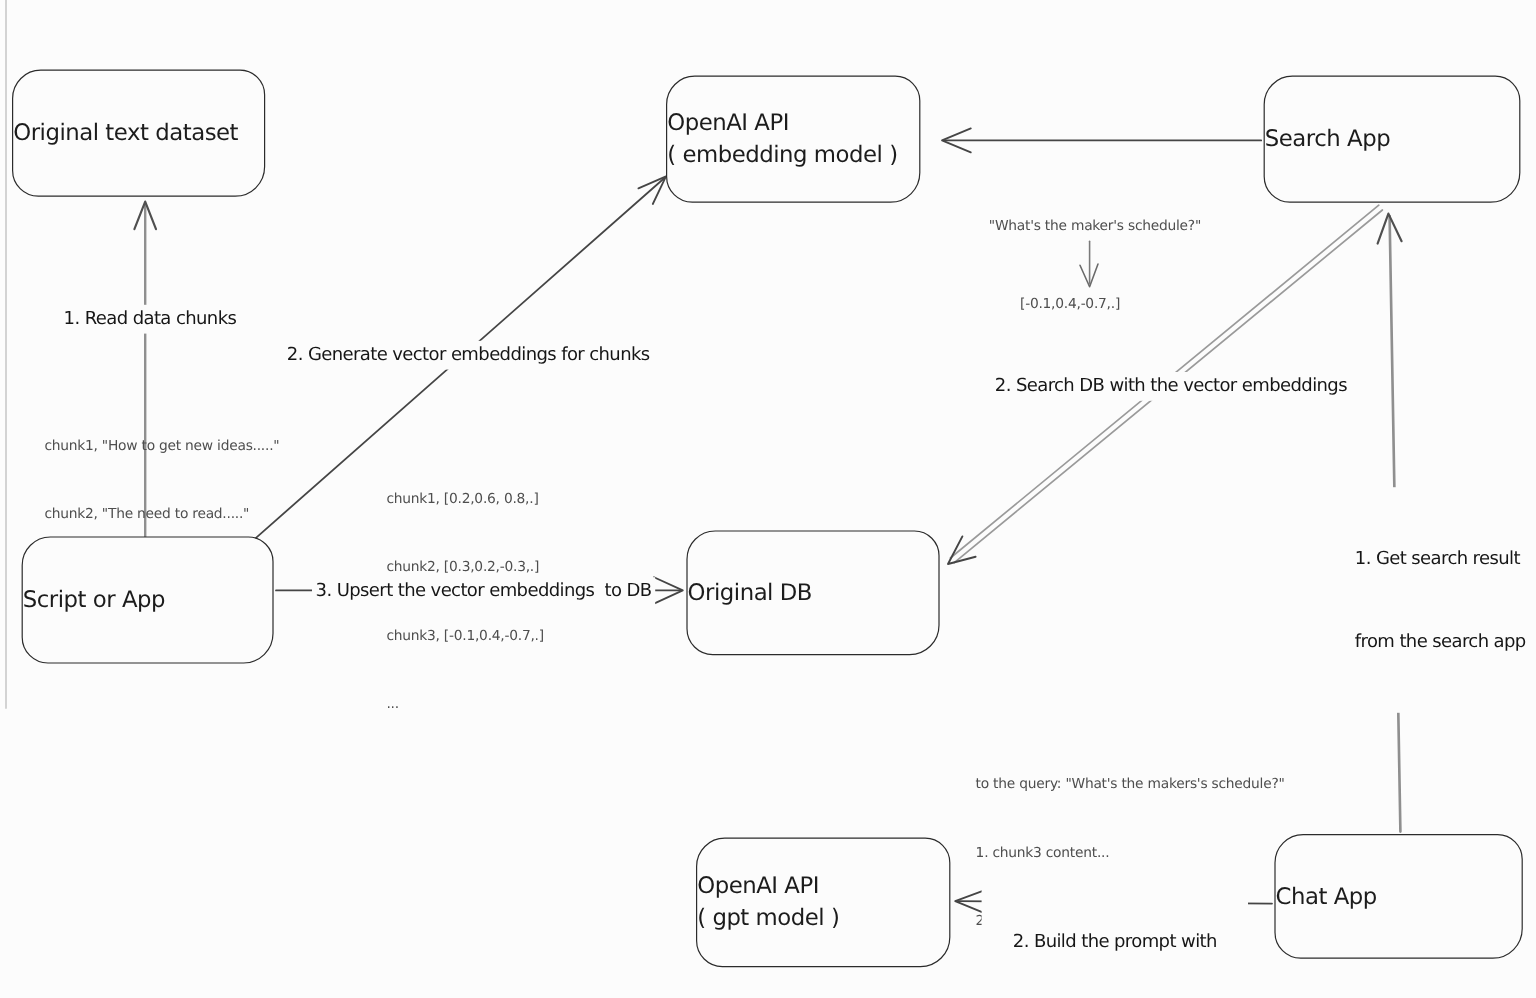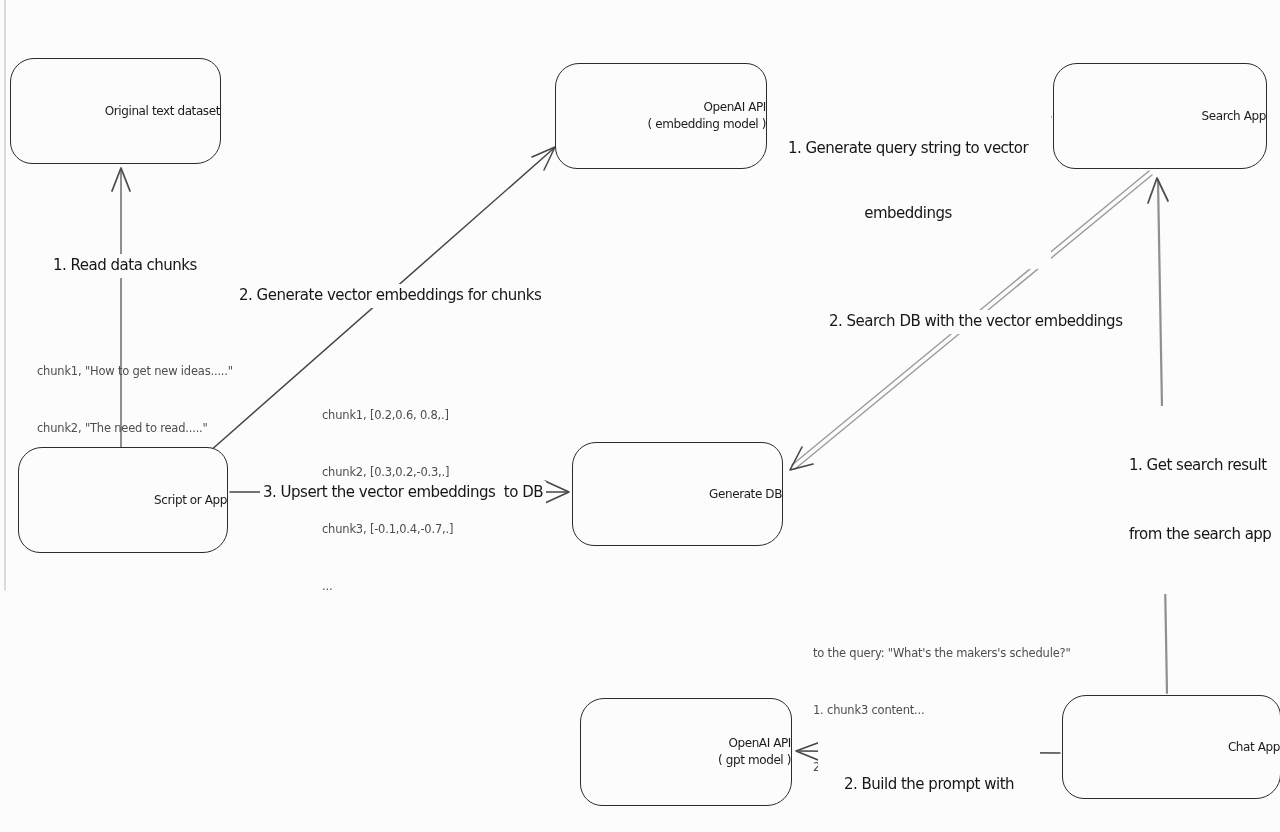--- a/index.html
+++ b/index.html
@@ -12,32 +12,32 @@
   }
   #canvas{position:relative;width:1280px;height:832px;}
   #connector-layer{position:absolute;left:0;top:0;width:1280px;height:832px;}
 
   
   .node{
     position:absolute;
     border:1.7px solid #2b2b2b;
     border-radius:24px 21px 25px 22px;
     background:#fcfcfc;
-    display:flex;flex-direction:column;align-items:flex-end;justify-content:center;
+    display:flex;flex-direction:column;align-items:flex-start;justify-content:center;
     text-align:center;
-    font-size:12px;letter-spacing:-0.4px;line-height:1.4;
+    font-size:19px;letter-spacing:-0.4px;line-height:1.4;
     color:#1c1c1c;
   }
   #n-original{left:10px;top:58px;width:209px;height:104px;}
   #n-embedding{left:555px;top:63px;width:210px;height:104px;}
   #n-search{left:1053px;top:63px;width:212px;height:104px;}
   #n-script{left:18px;top:447px;width:208px;height:104px;}
   #n-postgres{left:572px;top:442px;width:209px;height:102px;}
   #n-gpt{left:580px;top:698px;width:210px;height:106px;}
-  #n-chat{left:1062px;top:695px;width:205px;height:102px;padding-left:12px;}
+  #n-chat{left:1062px;top:695px;width:205px;height:102px;}
 
   
   .elabel{
     position:absolute;
     font-size:15px;letter-spacing:-0.5px;line-height:1.45;
     background:#fcfcfc;
     white-space:pre;
     padding:1px 3px;
     color:#161616;
   }
@@ -137,24 +137,20 @@
     <div>1. chunk3 content...</div>
     <div>2. chunk2 content...</div>
   </div>
 
   <div class="elabel" id="l-read">1. Read data chunks</div>
 
   <div class="elabel" id="l-gen">2. Generate vector embeddings for chunks</div>
 
   <div class="elabel" id="l-upsert">3. Upsert the vector embeddings  to DB</div>
 
-  <div class="elabel" id="l-query">
-    <div>1. Generate query string to vector</div>
-    <div>embeddings</div>
-  </div>
 
   <div class="elabel" id="l-searchdb">2. Search DB with the vector embeddings</div>
 
   <div class="elabel" id="l-getresult">
     <div>1. Get search result</div>
     <div>from the search app</div>
   </div>
 
   <div class="elabel" id="l-buildprompt">
     <div>2. Build the prompt with</div>
@@ -172,21 +168,21 @@
 
   <div class="node" id="n-script">
     <span>Script or App</span>
   </div>
 
   <div class="node" id="n-search">
     <span>Search App</span>
   </div>
 
   <div class="node" id="n-postgres">
-    <span>Generate DB</span>
+    <span>Original DB</span>
   </div>
 
   <div class="node" id="n-gpt">
     <span>OpenAI API</span>
     <span>( gpt model )</span>
   </div>
 
   <div class="node" id="n-chat">
     <span>Chat App</span>
   </div>

